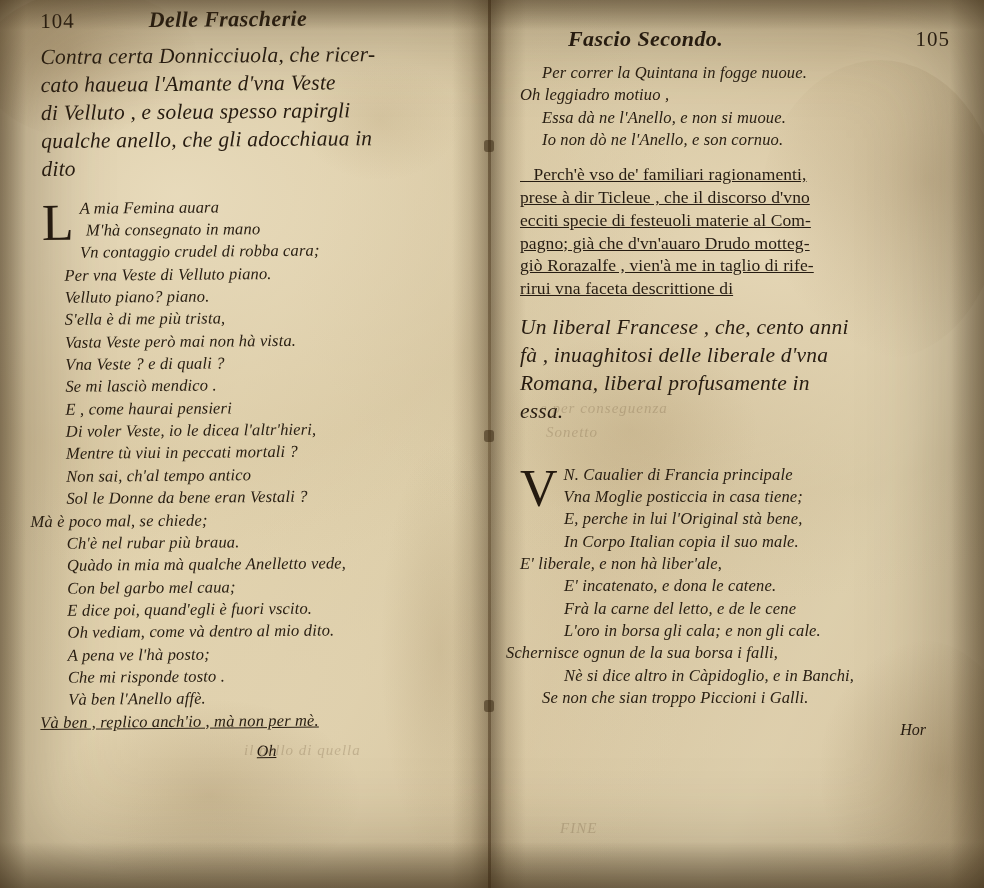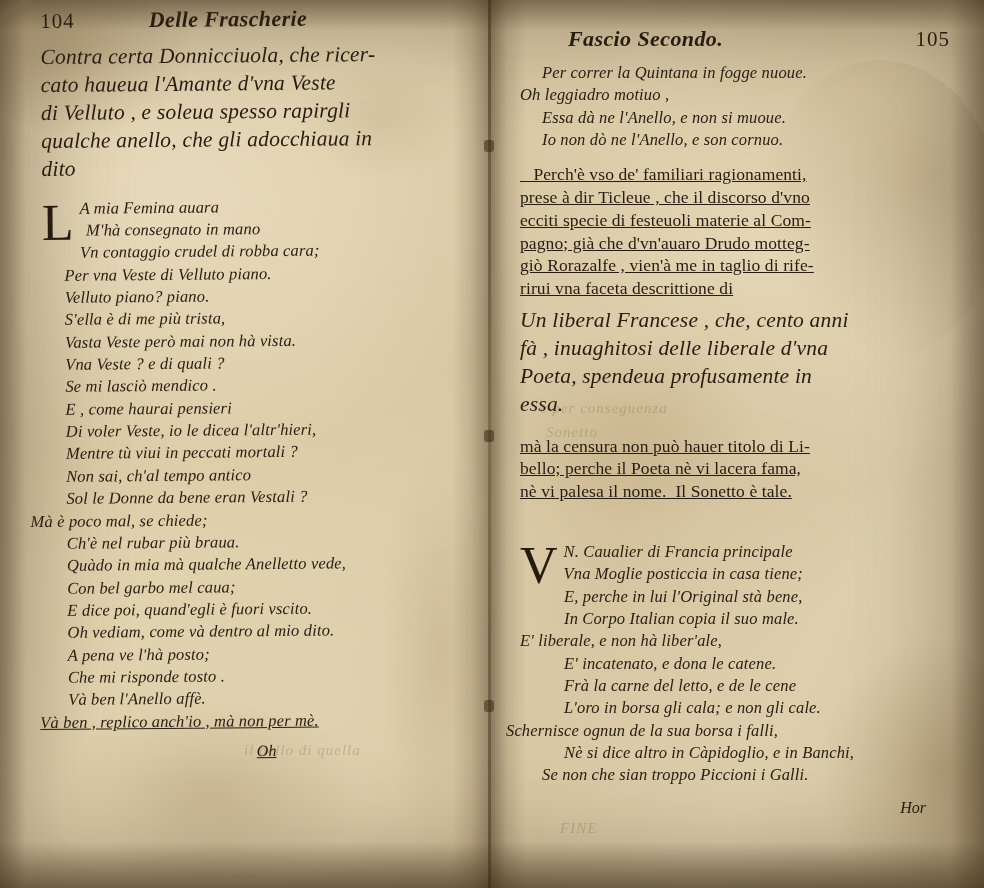--- a/index.html
+++ b/index.html
@@ -266,32 +266,27 @@
 
     <div class="prose" style="margin-top:12px;">
       <span class="ln">   Perch'è vso de' familiari ragionamenti,</span>
       <span class="ln">prese à dir Ticleue , che il discorso d'vno</span>
       <span class="ln">ecciti specie di festeuoli materie al Com-</span>
       <span class="ln">pagno; già che d'vn'auaro Drudo motteg-</span>
       <span class="ln">giò Rorazalfe , vien'à me in taglio di rife-</span>
       <span class="ln">rirui vna faceta descrittione di</span>
     </div>
 
-    <div class="display-italic" style="margin-top:7px;">
+    <div class="display-italic" style="margin-top:14px;">
       <span class="ln" style="display:block;white-space:pre">Un liberal Francese , che, cento anni</span>
       <span class="ln" style="display:block;white-space:pre">fà , inuaghitosi delle liberale d'vna</span>
-      <span class="ln" style="display:block;white-space:pre">Poeta, spendeua profusamente in</span>
+      <span class="ln" style="display:block;white-space:pre">Romana, liberal profusamente in</span>
       <span class="ln" style="display:block;white-space:pre">essa.</span>
     </div>
 
-    <div class="prose" style="margin-top:16px;">
-      <span class="ln">mà la censura non può hauer titolo di Li-</span>
-      <span class="ln">bello; perche il Poeta nè vi lacera fama,</span>
-      <span class="ln">nè vi palesa il nome.  Il Sonetto è tale.</span>
-    </div>
 
     <div style="margin-top:38px;">
       <span class="dropcap">V</span>
       <div class="verse">
         <span class="ln">N. Caualier di Francia principale</span>
         <span class="ln indent1">Vna Moglie posticcia in casa tiene;</span>
         <span class="ln indent2">E, perche in lui l'Original stà bene,</span>
         <span class="ln indent2">In Corpo Italian copia il suo male.</span>
         <span class="ln">E' liberale, e non hà liber'ale,</span>
         <span class="ln indent2">E' incatenato, e dona le catene.</span>

